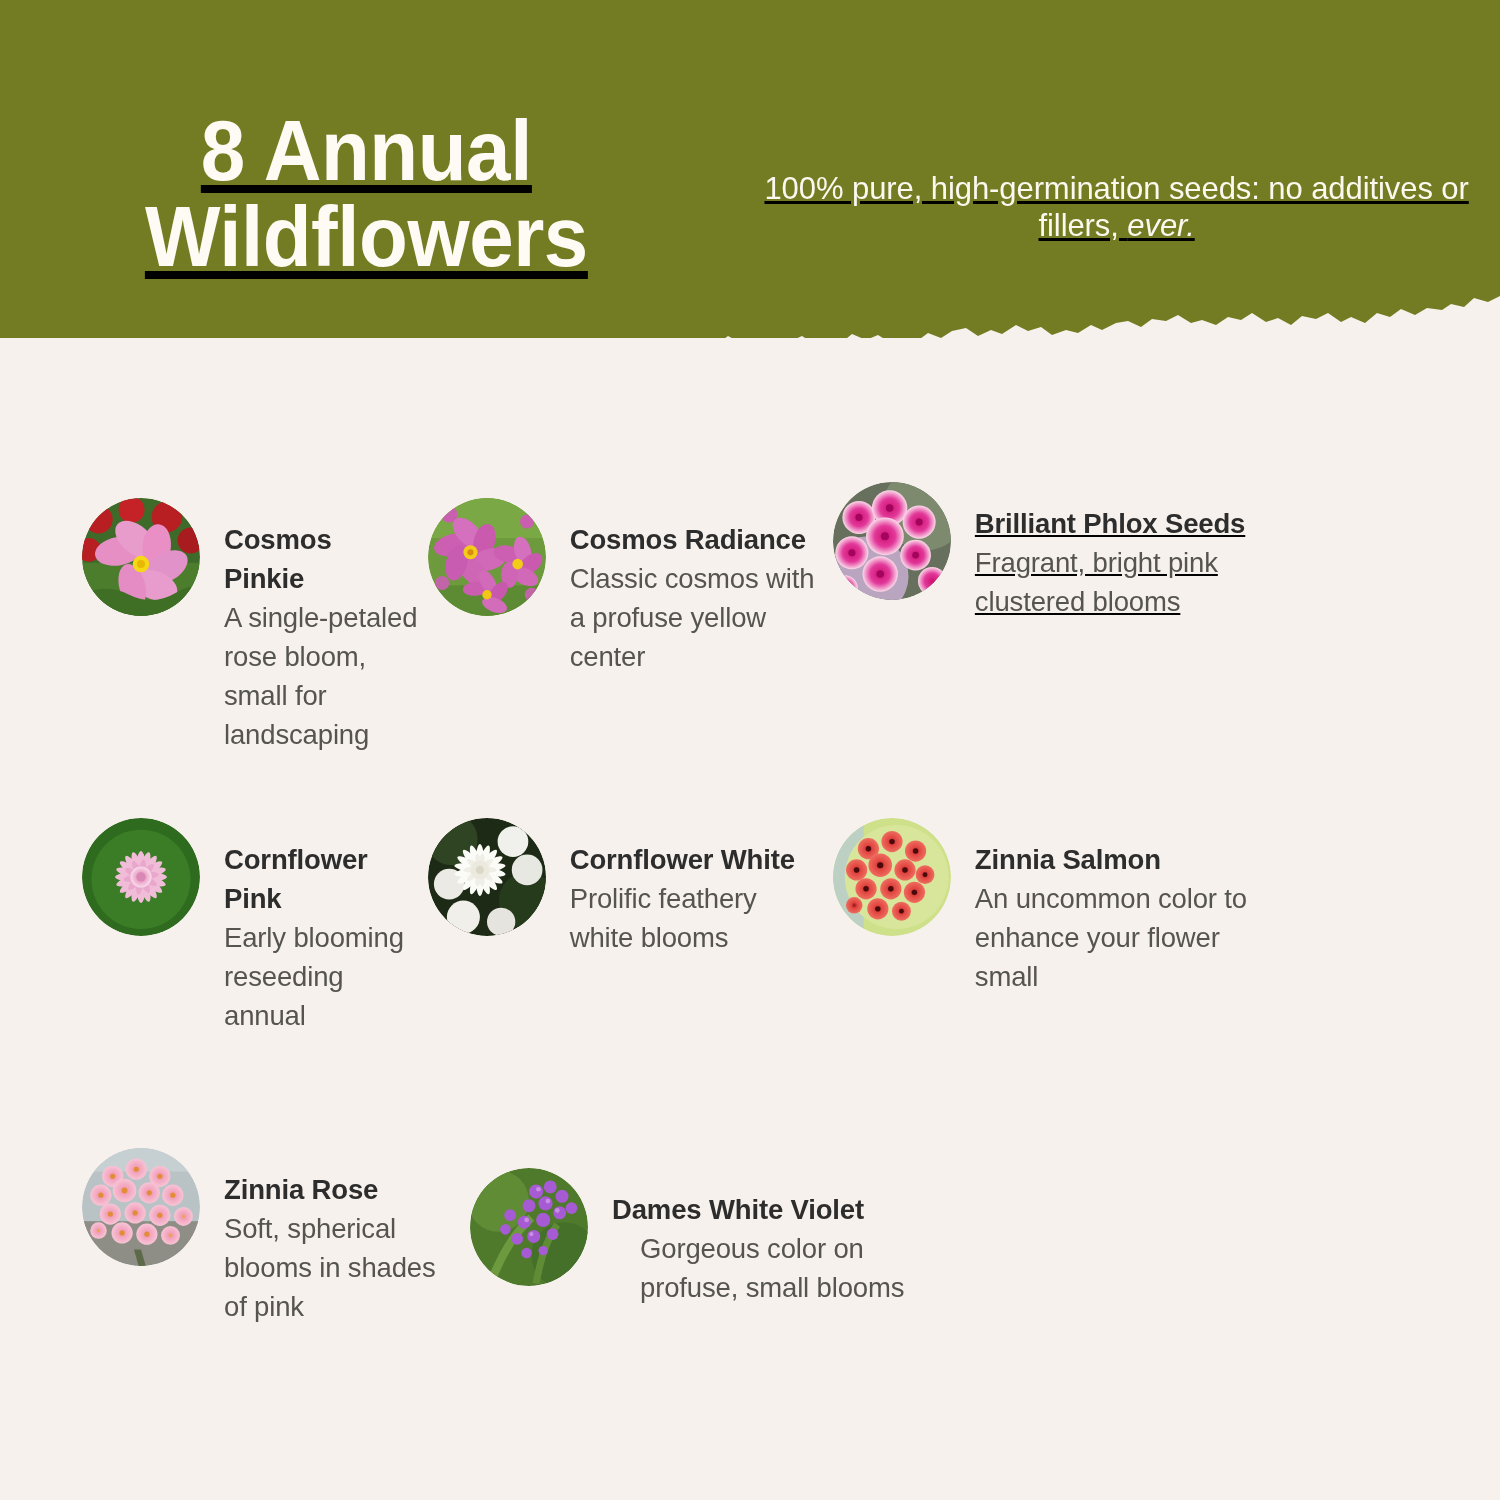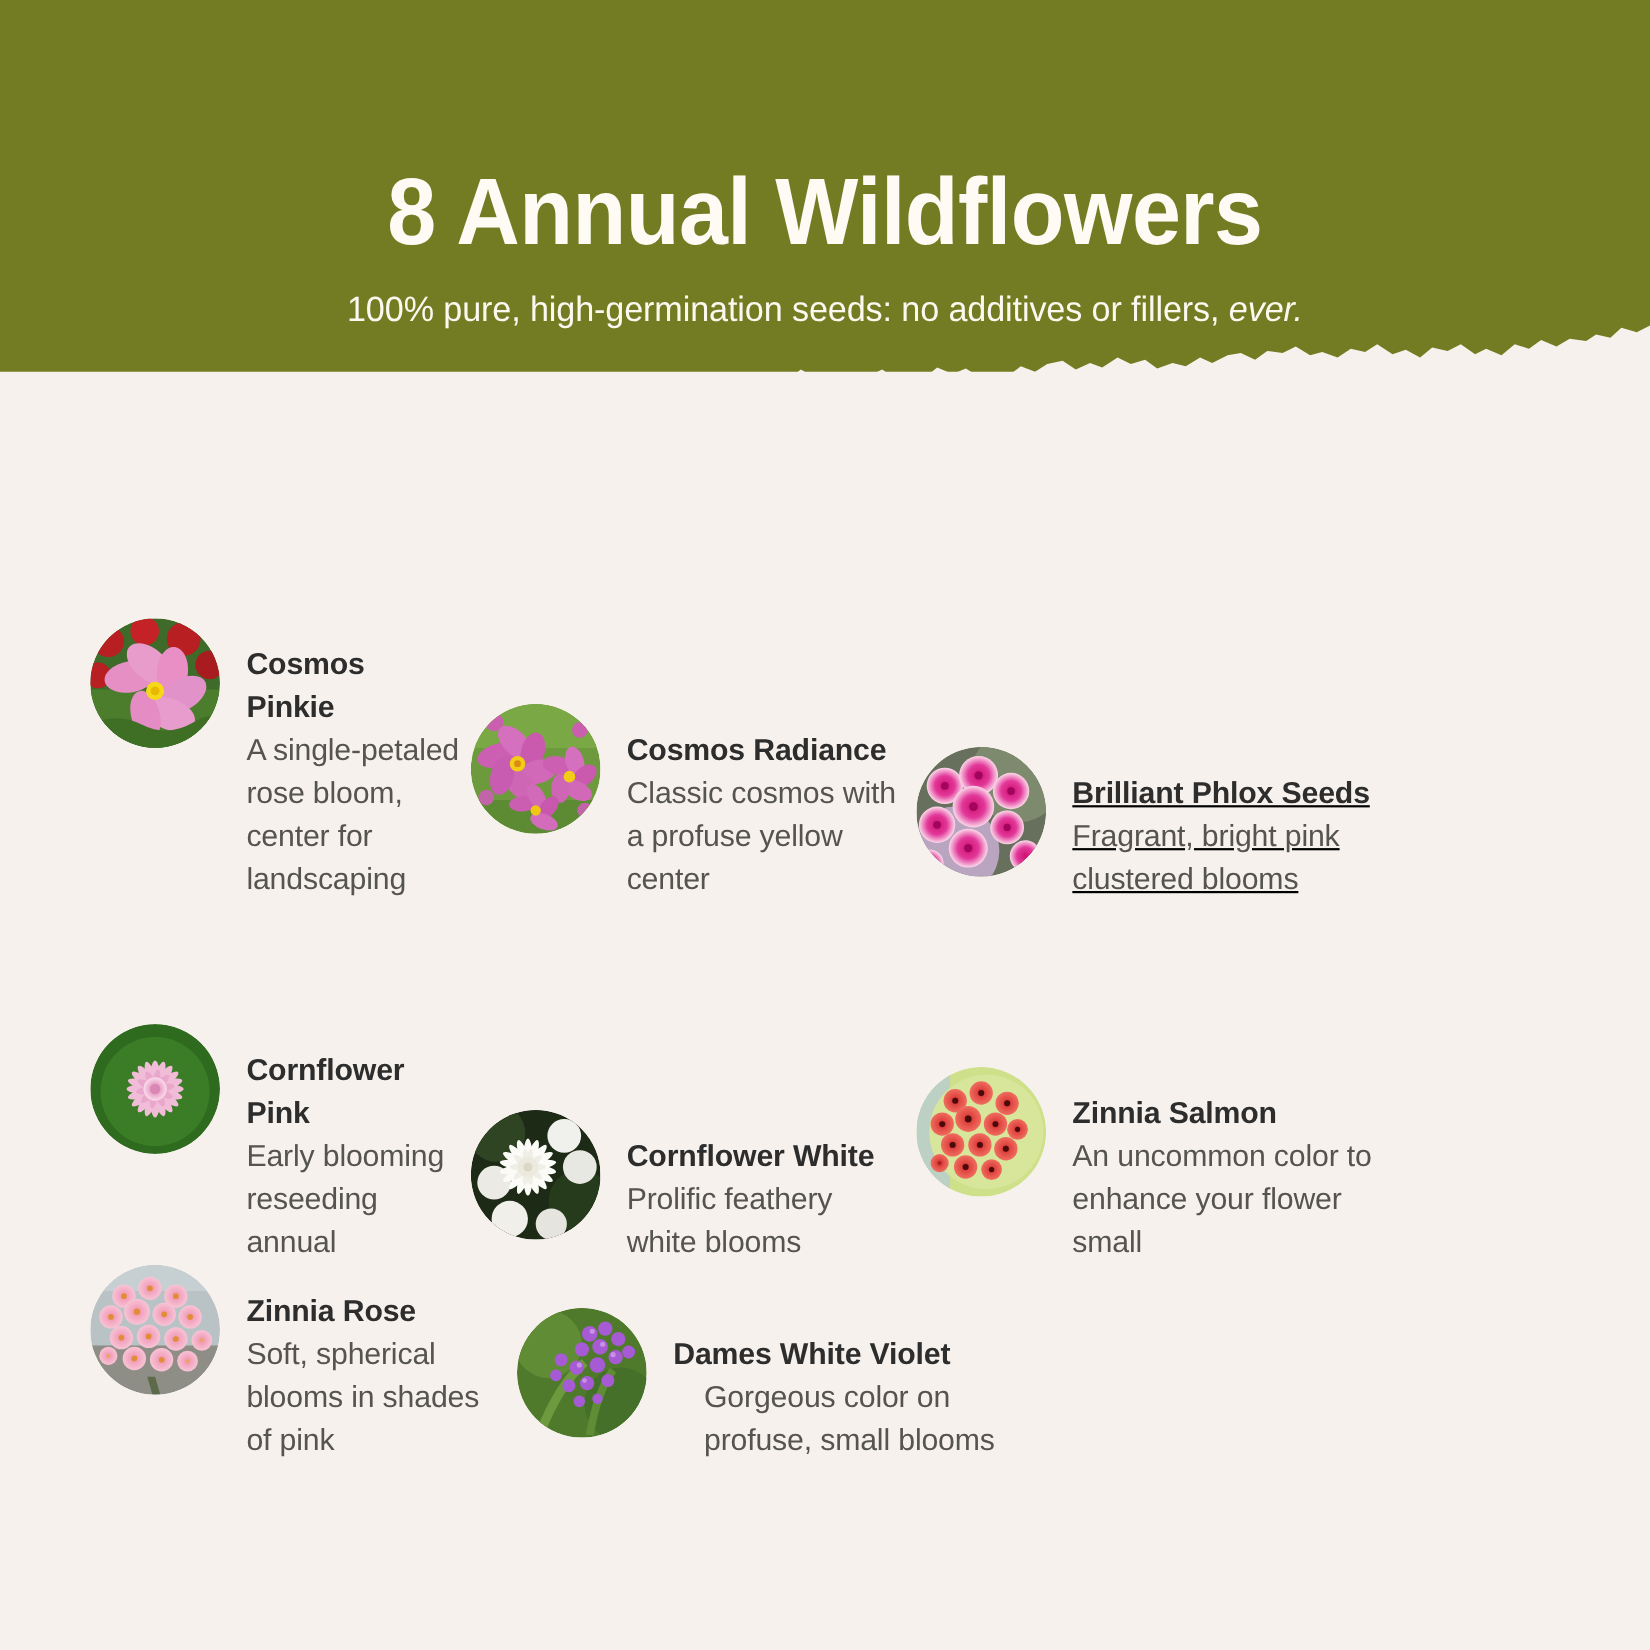--- a/index.html
+++ b/index.html
@@ -24,24 +24,25 @@
     top:0; left:0;
     width:1500px;
     height:338px;
   }
   .header-inner {
     position:absolute;
     top:0; left:0;
     width:1500px;
     height:300px;
     display:flex;
-    flex-direction:column;
+    flex-direction:row;
     align-items:center;
     justify-content:flex-end;
     padding-top:86px;
+    text-decoration:underline;
   }
   .title {
     font-size:86px;
     font-weight:700;
     color:#fdfbf4;
     letter-spacing:-0.5px;
     line-height:1.0;
     text-align:center;
     font-stretch:condensed;
     transform:scaleX(0.93);
@@ -60,21 +61,20 @@
   
   .grid {
     position:absolute;
     top:470px;
     left:0;
     width:1500px;
   }
   .row {
     display:flex;
     width:1268px;
-    align-items:flex-end;
   }
   .row-1 { height:348px; }
   .row-2 { height:330px; }
   .row-3 { height:180px; }
 
   .cell {
     display:flex;
     align-items:flex-start;
   }
   .cell-a { width:460px; padding-left:82px; }
@@ -175,21 +175,21 @@
               <ellipse rx="19" ry="11" fill="#e48cc3" transform="rotate(255) translate(-16,-12)"></ellipse>
               <circle r="7" fill="#f5d816"></circle>
               <circle r="3.4" fill="#e8b805"></circle>
             </g>
             <path d="M0,82 q20,-10 40,0 t40,-2 t22,6 V100 H0 Z" fill="#3e6f25"></path>
           </g>
         </svg>
       </div>
       <div class="textcol">
         <div class="item-name">Cosmos Pinkie</div>
-        <div class="item-desc">A single-petaled rose bloom, center for landscaping</div>
+        <div class="item-desc">A single-petaled rose bloom, small for landscaping</div>
       </div>
     </div>
 
     <div class="cell cell-b w-b r1c2">
       <div class="thumb">
         <svg viewBox="0 0 100 100">
           <defs>
               <clipPath id="c1">
                 <circle cx="50" cy="50" r="50"></circle>
               </clipPath>

